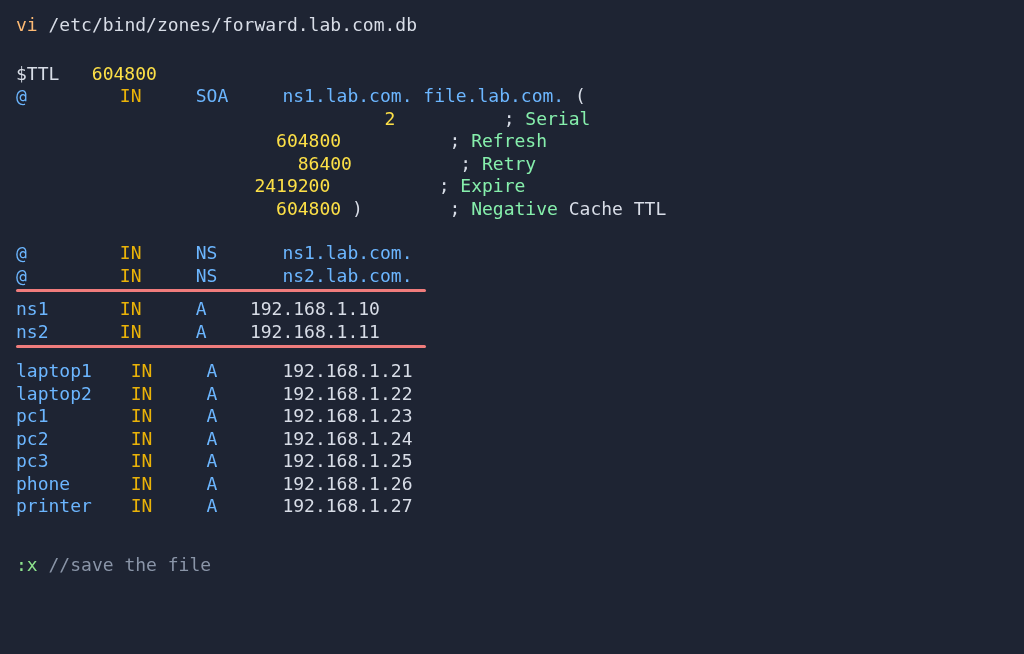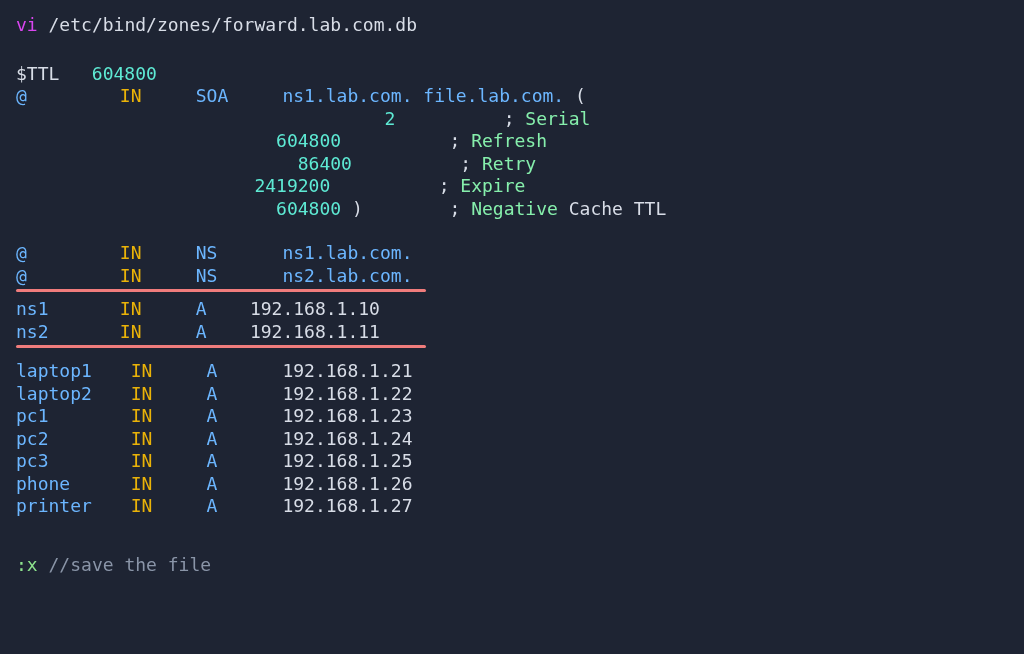--- a/index.html
+++ b/index.html
@@ -14,24 +14,24 @@
       line-height: 1.25;
       color: #d8dde7;
       padding: 14px 16px;
       width: 1024px;
       height: 654px;
       overflow: hidden;
     }
     .cmd-line {
       margin-bottom: 26px;
     }
-    .c-cmd { color: #d946ef; }
+    .c-cmd { color: #fdba74; }
     .c-path { color: #d8dde7; }
     .c-ttl { color: #d8dde7; }
-    .c-num { color: #5eead4; text-align: center; }
+    .c-num { color: #fde047; text-align: center; }
     .c-sym { color: #6cb6ff; }
     .c-in  { color: #eab308; margin-left: 28px; }
     .c-type { color: #6cb6ff; margin-top: 36px; }
     .c-host { color: #6cb6ff; }
     .c-ip   { color: #d8dde7; }
     .c-semi { color: #d8dde7; }
     .c-key  { color: #86efac; }
     .c-plain{ color: #d8dde7; }
     .c-name { color: #6cb6ff; }
     .c-green{ color: #8de28d; }

